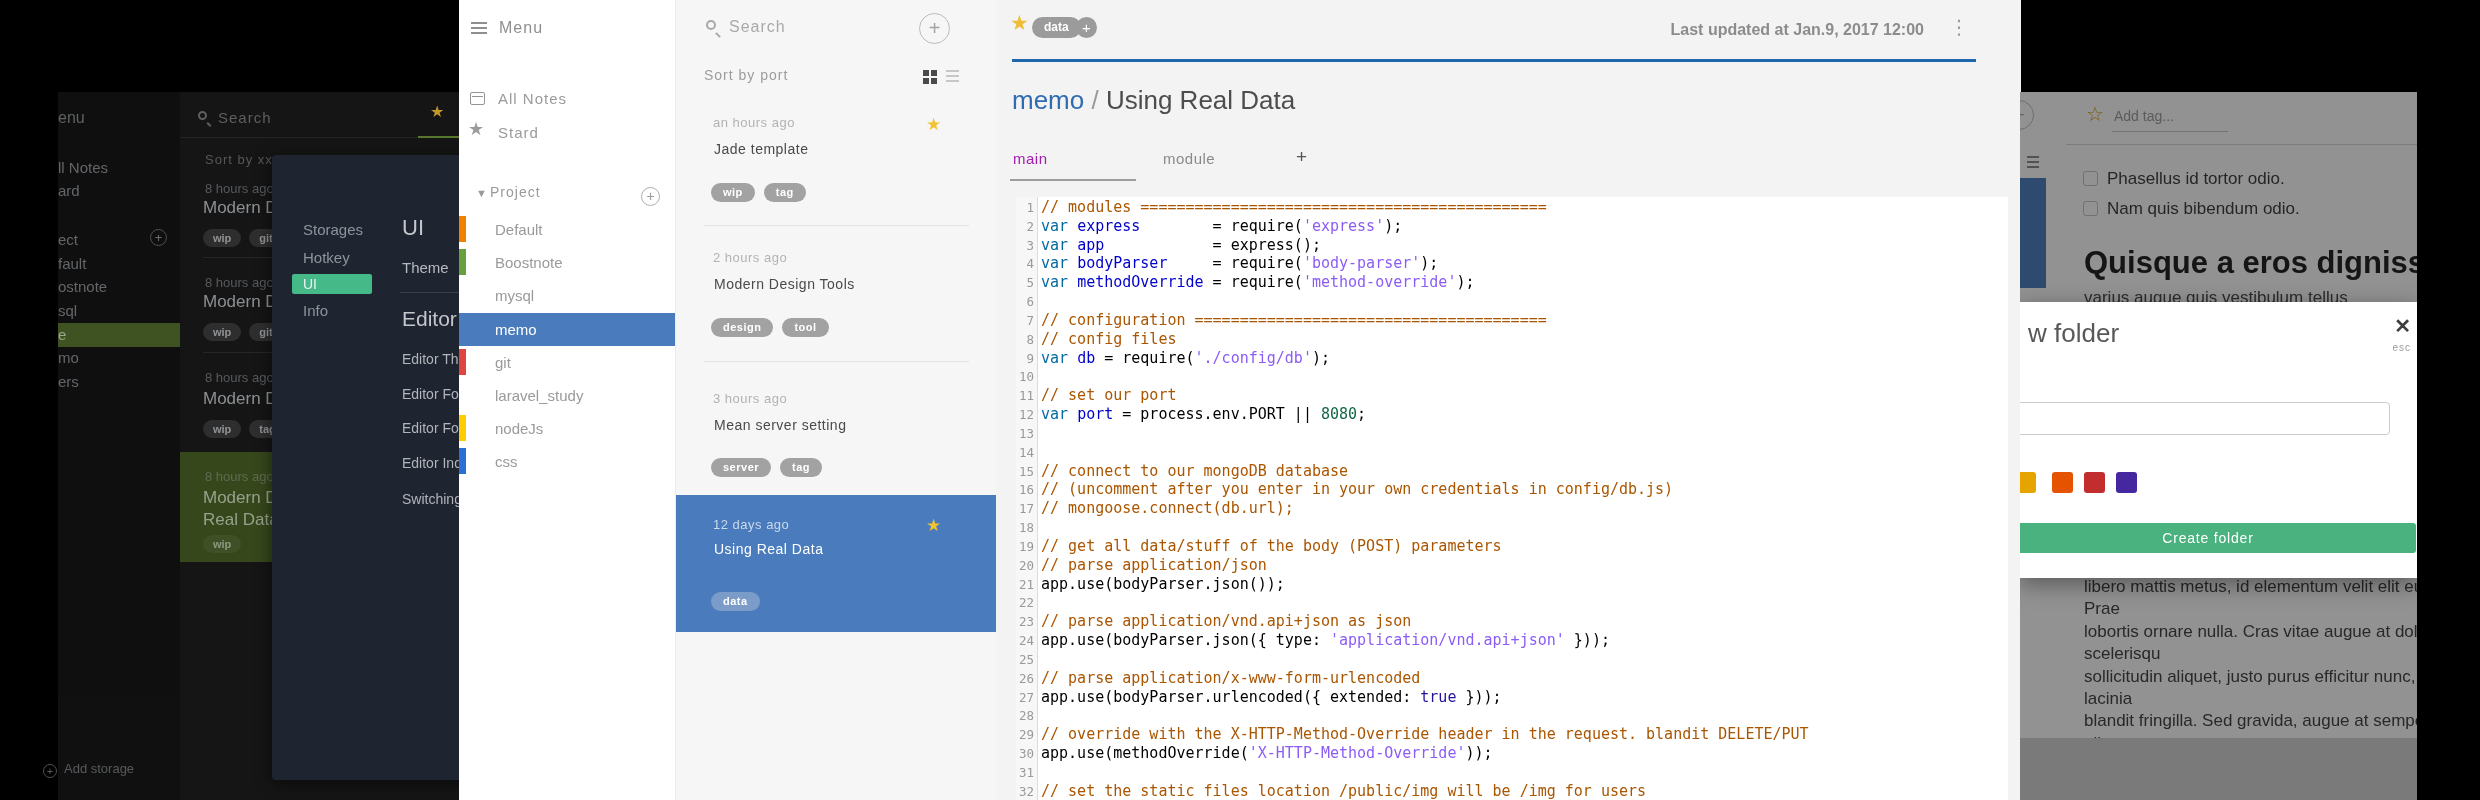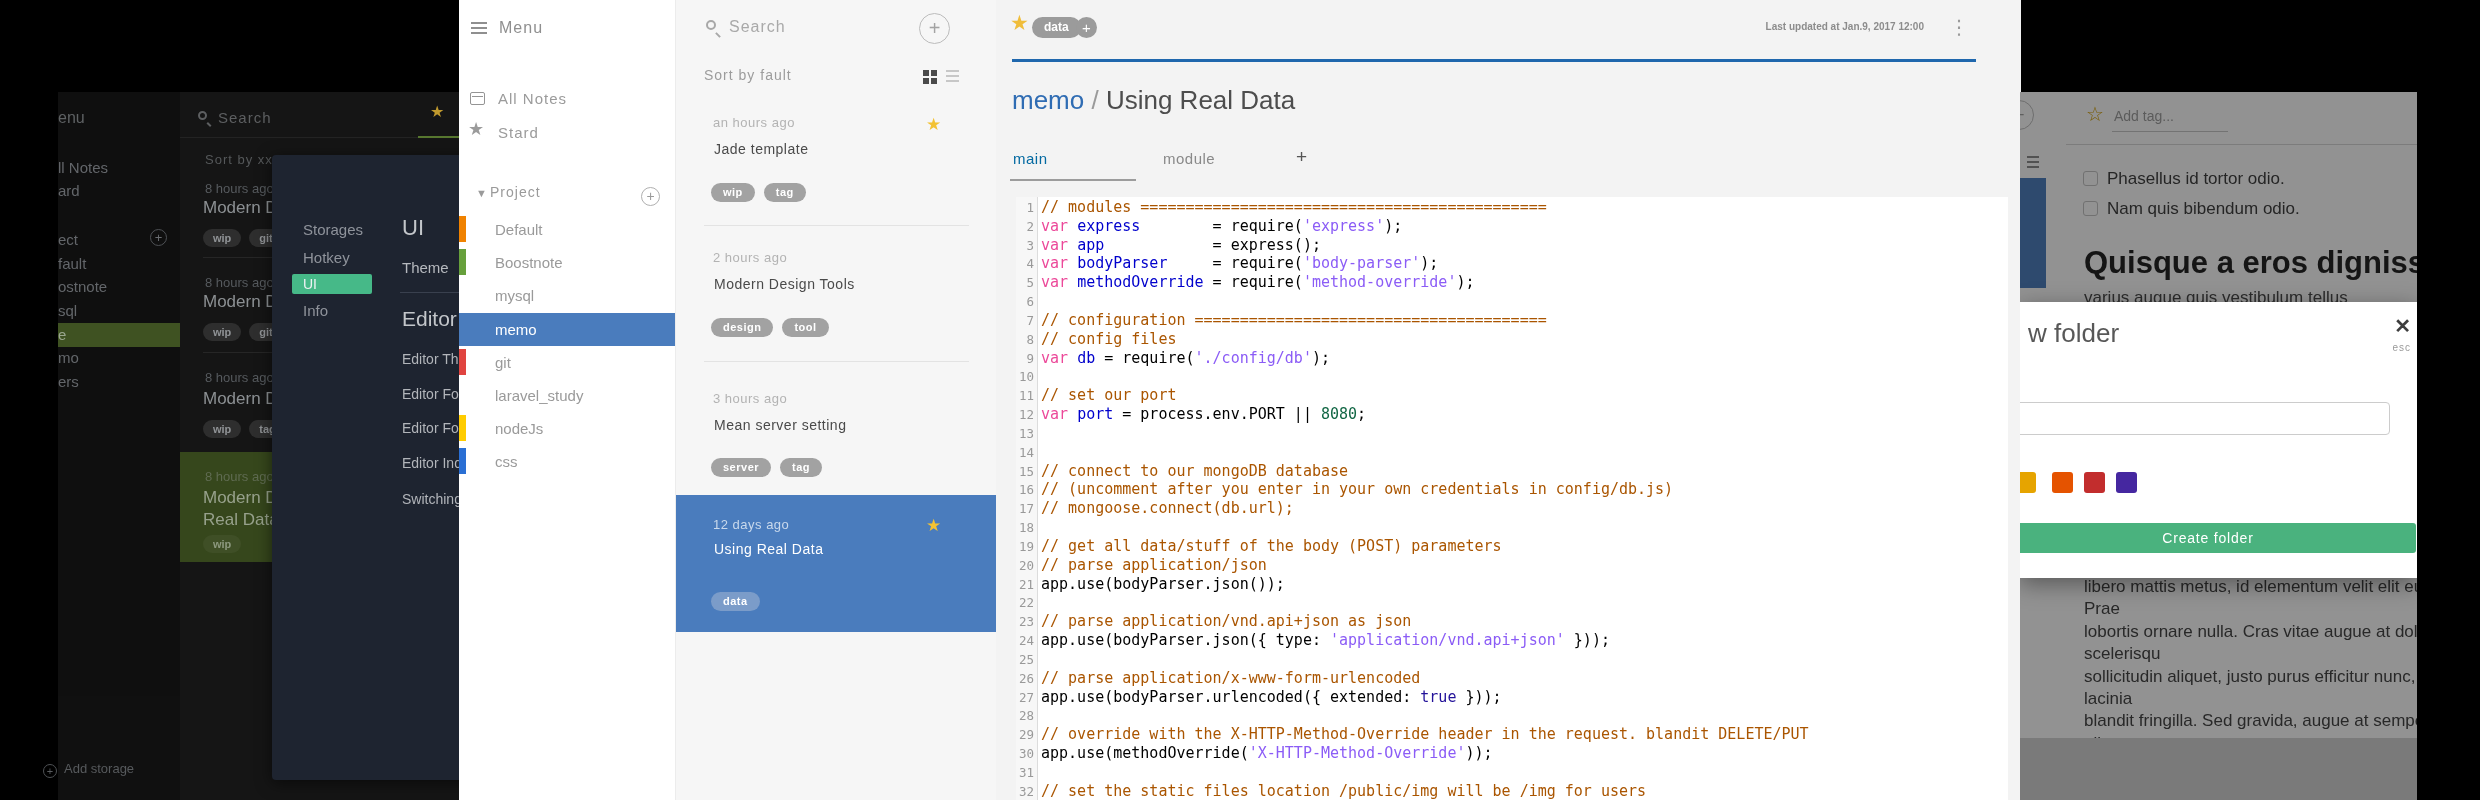--- a/index.html
+++ b/index.html
@@ -93,40 +93,40 @@
   .nl-selblock .nl-title{color:#ffffff;}
   .nl-selblock .nl-tag{background:#7b9cc9;}
 
   
   #editor{left:996px;top:0;width:1025px;height:800px;background:#f3f3f3;z-index:3;}
   #ed-star{position:absolute;left:14px;top:11px;font-size:21px;color:#f0bd3a;}
   .ed-tag{position:absolute;left:36px;top:17px;height:21px;border-radius:11px;background:#9b9b9b;color:#fff;
           font-size:12px;font-weight:bold;line-height:21px;padding:0 12px;}
   .ed-plus{position:absolute;left:80px;top:17px;width:21px;height:21px;background:#9b9b9b;border-radius:50%;
            color:#fff;font-size:15px;line-height:21px;text-align:center;}
-  #ed-updated{position:absolute;right:97px;top:21px;font-size:10px;font-weight:600;color:#8c8c8c;}
+  #ed-updated{position:absolute;right:97px;top:21px;font-size:16px;font-weight:600;color:#8c8c8c;}
   #ed-kebab{position:absolute;left:953px;top:15px;font-size:20px;color:#9a9a9a;}
   #ed-bluediv{position:absolute;left:16px;top:59px;width:964px;height:3px;background:#1f67ad;}
   #ed-title{position:absolute;left:16px;top:85px;font-size:26px;}
   #ed-title .folder{color:#2f6cb3;}
   #ed-title .sep{color:#9a9a9a;}
   #ed-title .name{color:#4d4d4d;}
   .ed-tab{position:absolute;top:150px;font-size:15px;color:#898989;letter-spacing:.5px;}
-  .ed-tab.active{color:#0369a1;}
+  .ed-tab.active{color:#a21caf;}
   #ed-tabline{position:absolute;left:14px;top:179px;width:126px;height:2px;background:#9c9c9c;}
   #ed-newtab{position:absolute;left:300px;top:146px;font-size:19px;color:#555;}
   #code-card{position:absolute;left:20px;top:197px;width:992px;height:603px;background:#fff;overflow:hidden;}
   #code-gutter{position:absolute;left:0;top:0;width:22px;height:603px;background:#f7f7f7;border-right:1px solid #dcdcdc;}
   #code-lines{position:absolute;left:0;top:1px;width:992px;}
   .cl{position:relative;height:18.84px;white-space:pre;
       font-family:"DejaVu Sans Mono",monospace;font-size:15px;line-height:18.84px;}
   .cl .ln{position:absolute;left:0;top:0;width:18px;text-align:right;color:#999;
           font-size:12.5px;line-height:19.5px;}
   .cl .txt{position:absolute;left:25px;top:0;}
-  .c{color:#aa5500;} .k{color:#ec4899;} .d{color:#0000cc;} .s{color:#8b5cf6;}
+  .c{color:#aa5500;} .k{color:#0369a1;} .d{color:#0000cc;} .s{color:#8b5cf6;}
   .n{color:#116644;} .a{color:#221199;} .p{color:#000;}
 
   
   #right-window{left:2020px;top:92px;width:397px;height:708px;background:#fff;overflow:hidden;z-index:4;}
   .rw-halfplus{position:absolute;left:-16px;top:8px;width:30px;height:30px;border:1px solid #bdbdbd;border-radius:50%;
                color:#a3a3a3;font-size:19px;line-height:27px;text-align:center;z-index:1;}
   .rw-listic{position:absolute;left:7px;top:64px;width:12px;height:2px;background:#8a8a8a;
              box-shadow:0 5px 0 #8a8a8a,0 10px 0 #8a8a8a;z-index:1;}
   .rw-blueblock{position:absolute;left:0;top:86px;width:26px;height:110px;background:#4a7cbd;z-index:1;}
   .rw-staro{position:absolute;left:66px;top:10px;font-size:20px;color:#d2a007;z-index:1;}
@@ -259,21 +259,21 @@
         <div class="sb-row-label" style="top: 420px;">nodeJs</div>
         <div class="sb-colorbar" style="top: 448px; height: 26px; background: rgb(42, 111, 212);"></div>
         <div class="sb-row-label" style="top: 453px;">css</div>
       </div>
   </nav>
 
   <section id="note-list" class="abs">
     <span class="nl-search-ic"></span>
     <span id="nl-search">Search</span>
     <span class="nl-plus">+</span>
-    <span id="nl-sort">Sort by fault</span>
+    <span id="nl-sort">Sort by port</span>
     <span class="i-grid"></span>
     <span class="i-list"></span>
     <div id="nl-notes">
         <div class="nl-time" style="top: 115px;">an hours ago</div>
         <div class="nl-star" style="top: 114px;">★</div>
         <div class="nl-title" style="top: 141px;">Jade template</div>
         <div class="nl-tags" style="top: 183px;">
           <div class="nl-tag">wip</div>
           <div class="nl-tag">tag</div>
         </div>

